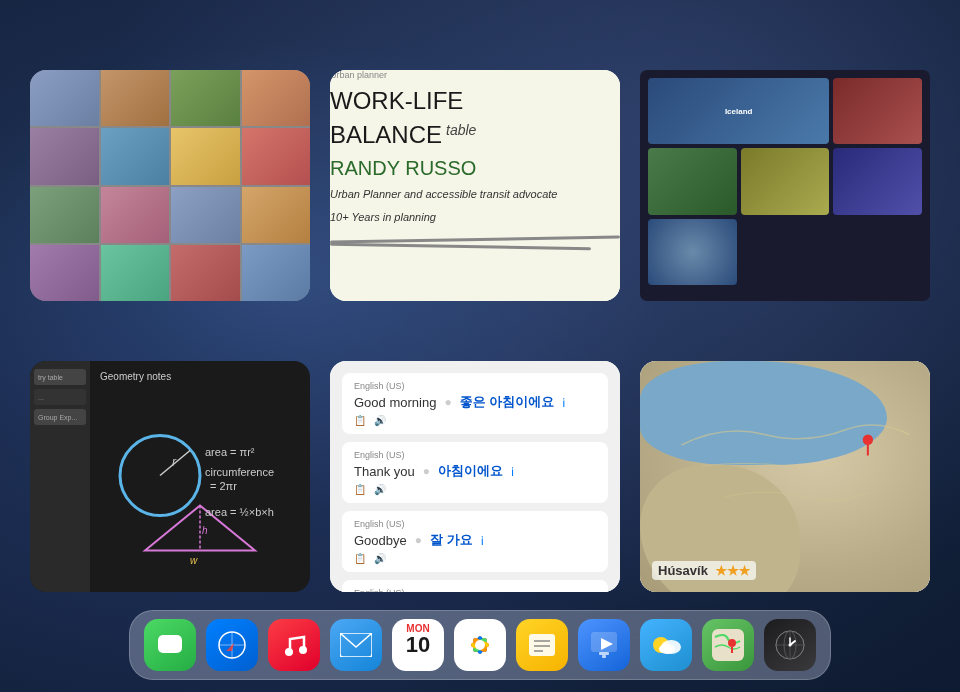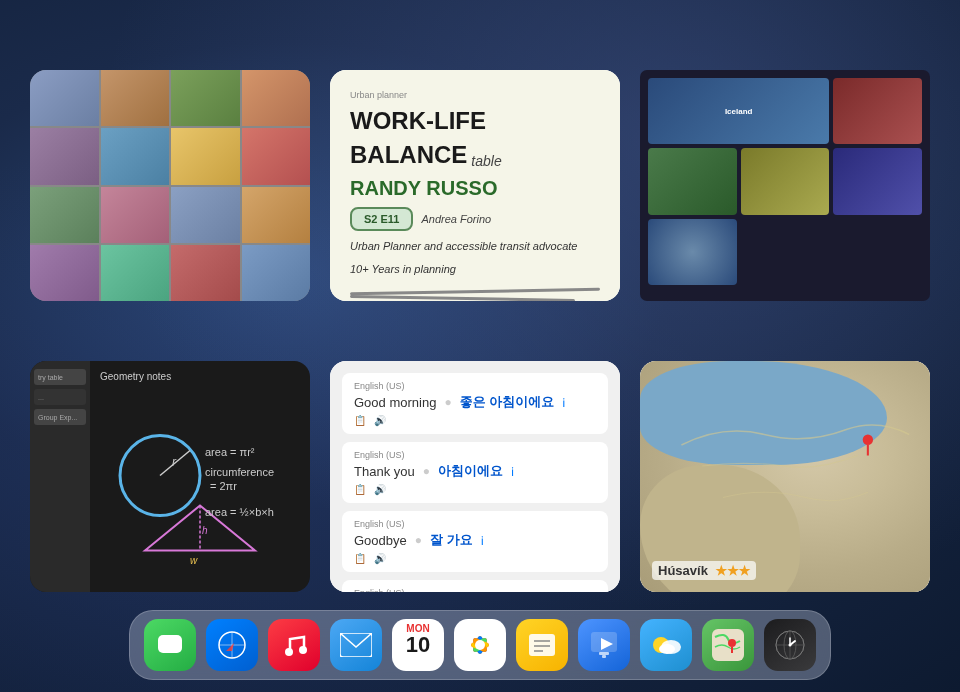--- a/index.html
+++ b/index.html
@@ -90,30 +90,29 @@
     
     .card-notes {
       grid-column: 2;
       grid-row: 1;
     }
 
     .notes-content {
       width: 100%;
       height: 100%;
       background: #f5f5e8;
-      padding: 20px;
       overflow: hidden;
       display: flex;
       flex-direction: column;
       gap: 8px;
     }
 
     .notes-title {
       font-size: 24px;
-      font-weight: 700;
+      font-weight: 400;
       color: #1a1a1a;
       line-height: 1.1;
     }
 
     .notes-badge {
       background: #d4e8d4;
       border: 2px solid #5a8a5a;
       border-radius: 8px;
       padding: 4px 12px;
       font-size: 11px;
@@ -443,29 +442,25 @@
     </div>
   </div>
 
   <div class="app-card card-notes" style="position:relative; margin-top:40px;">
 
     <div class="notes-content">
       <div style="font-size:9px;color:#888;font-weight:500;">Urban planner</div>
       <div style="display:flex;align-items:baseline;gap:4px;flex-wrap:wrap;">
         <span class="notes-title">WORK-LIFE</span>
       </div>
-      <div style="display:flex;align-items:flex-end;gap:4px;flex-wrap:wrap;">
+      <div style="display:flex;align-items:flex-start;gap:4px;flex-wrap:wrap;">
         <span class="notes-title">BALANCE</span>
         <span style="font-size:14px;color:#444;font-style:italic;">table</span>
       </div>
       <div class="notes-title" style="color:#2a6a2a;font-size:20px;">RANDY RUSSO</div>
-      <div style="display:flex;gap:8px;align-items:center;flex-wrap:wrap;">
-        <span class="notes-badge">S2 E11</span>
-        <span style="font-size:11px;color:#444;font-style:italic;">Andrea Forino</span>
-      </div>
       <div class="notes-body">Urban Planner and accessible transit advocate</div>
       <div class="notes-body">10+ Years in planning</div>
       <div class="notes-dividers">
         <div class="notes-divider"></div>
         <div class="notes-divider"></div>
 
       </div>
 
     </div>
   </div>

